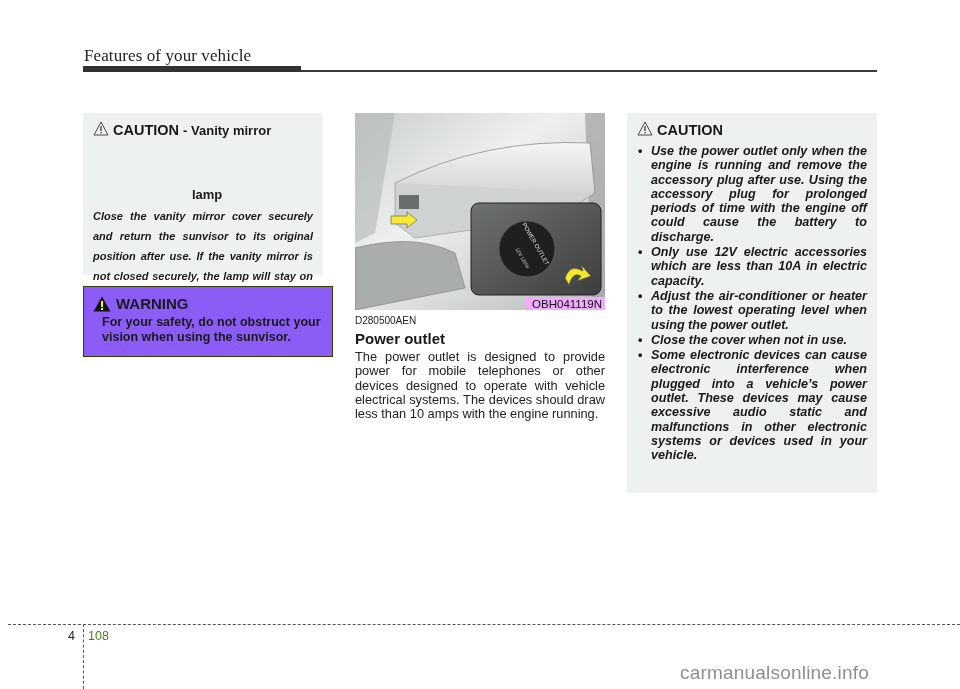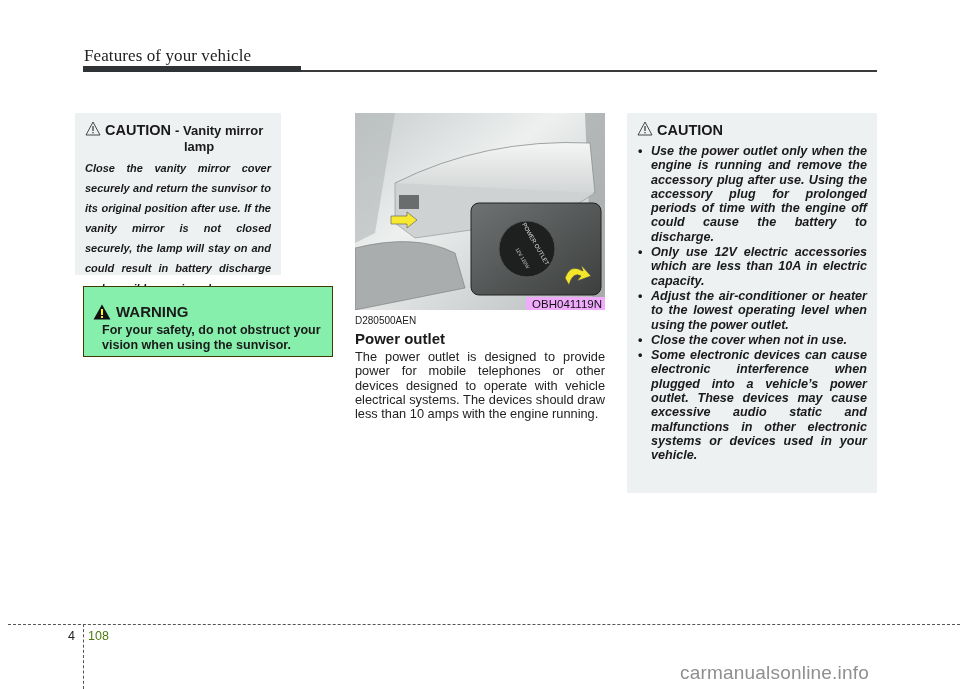--- a/index.html
+++ b/index.html
@@ -6,35 +6,35 @@
   body { width:960px; height:689px; position:relative; background:#ffffff; overflow:hidden; font-family:"Liberation Sans", sans-serif; color:#1a1a1a; }
   .abs { position:absolute; }
 
   
   .page-header-title { left:84px; top:46px; font-family:Liberation Serif, serif; font-size:17px; color:#222; letter-spacing:0.1px; }
   .header-bar-thick { left:83px; top:66px; width:218px; height:6px; background:#2f3336; }
   .header-bar-thin { left:301px; top:70px; width:576px; height:2px; background:#3a3a3a; }
 
   
   .caution-box { background:#eef1f2; box-sizing:border-box; }
-  .caution-left { left:75px; top:113px; width:206px; height:162px; padding:9px 10px 24px 10px; }
+  .caution-left { left:83px; top:113px; width:240px; height:162px; padding:9px 10px 24px 10px; }
   .caution-right { left:627px; top:113px; width:250px; height:380px; padding:9px 10px 8px 10px; }
   .caution-head { font-weight:bold; font-size:14.5px; line-height:16px; display:flex; align-items:flex-start; }
   .caution-head .tri { width:20px; flex:0 0 20px; margin-top:-1px; }
   .caution-head .word { font-size:14.5px; }
   .caution-head .sub { font-size:13px; font-weight:bold; }
   .caution-title-wrap { text-align:left; }
-  .caution-title-wrap .second { display:block; text-align:center; padding-left:30px; }
+  .caution-title-wrap .second { display:block; text-align:center; padding-left:30px;margin-top:48px; }
   .caution-body { font-style:italic; font-weight:bold; font-size:11px; line-height:20px; text-align:justify; margin-top:3px; letter-spacing:0; }
   .caution-list { list-style:none; padding:0; margin:5px 0 0 0; }
   .caution-list li { position:relative; padding-left:14px; font-style:italic; font-weight:bold; font-size:12.6px; line-height:14.3px; text-align:justify; margin-bottom:1px; }
   .caution-list li .bullet { position:absolute; left:1px; top:0; font-style:normal; }
 
   
-  .warning-box { left:83px; top:286px; width:250px; height:71px; background:#86efac; border:1px solid #3c3c00; box-sizing:border-box; padding:16px 9px; }
+  .warning-box { left:83px; top:286px; width:250px; height:71px; background:#8b5cf6; border:1px solid #3c3c00; box-sizing:border-box; padding:8px 9px; }
   .warning-head { display:flex; align-items:center; font-weight:bold; font-size:15px; line-height:17px; }
   .warning-head .tri { width:18px; height:16px; margin-right:5px; }
   .warning-body { font-weight:bold; font-size:12.5px; line-height:15px; margin-top:3px;margin-left:9px; }
 
   
   .figure { left:355px; top:113px; width:250px; height:197px; overflow:hidden; background:#d9dcdc; }
   .fig-code { position:absolute; right:0; bottom:0; background:#f0abfc; font-size:11.5px; padding:1px 3px 0 6px; color:#111; }
 
   
   .section-code { left:355px; top:315px; font-size:10px; color:#222; }

